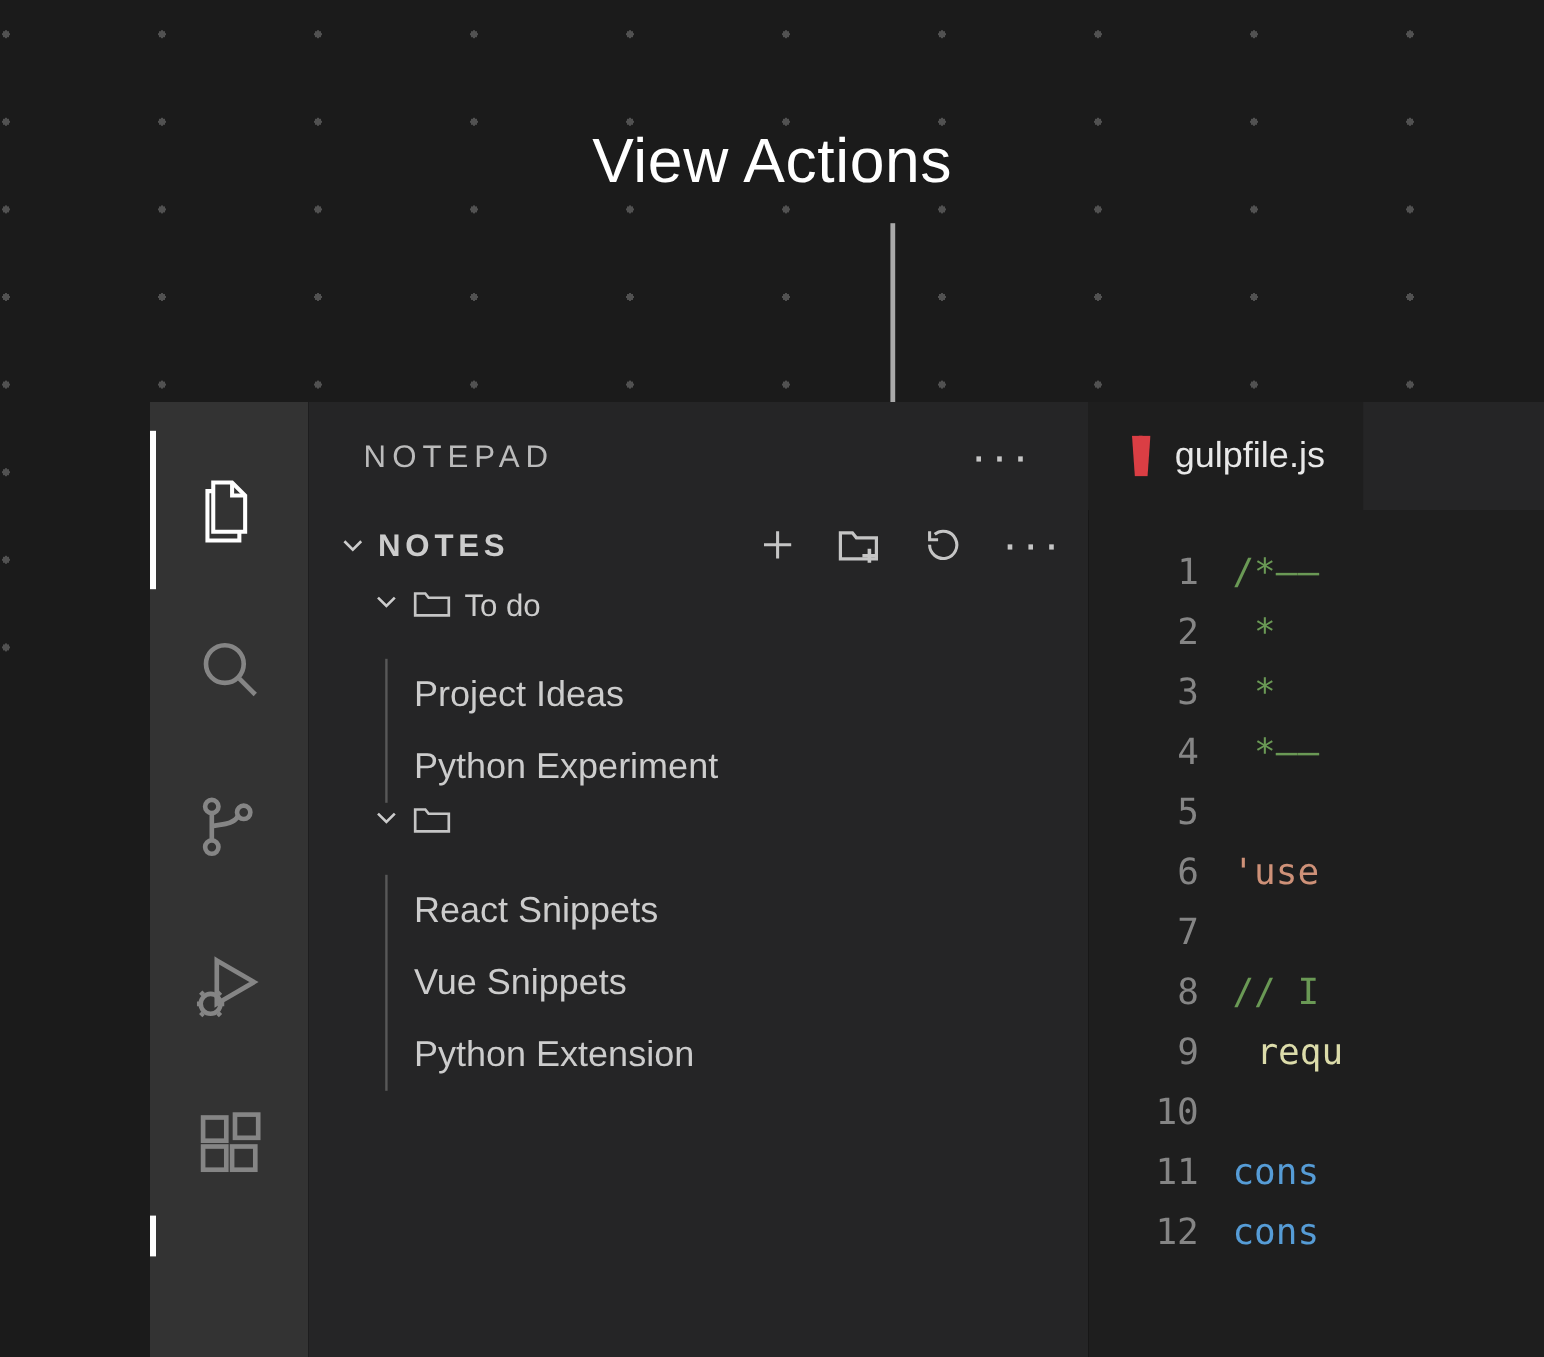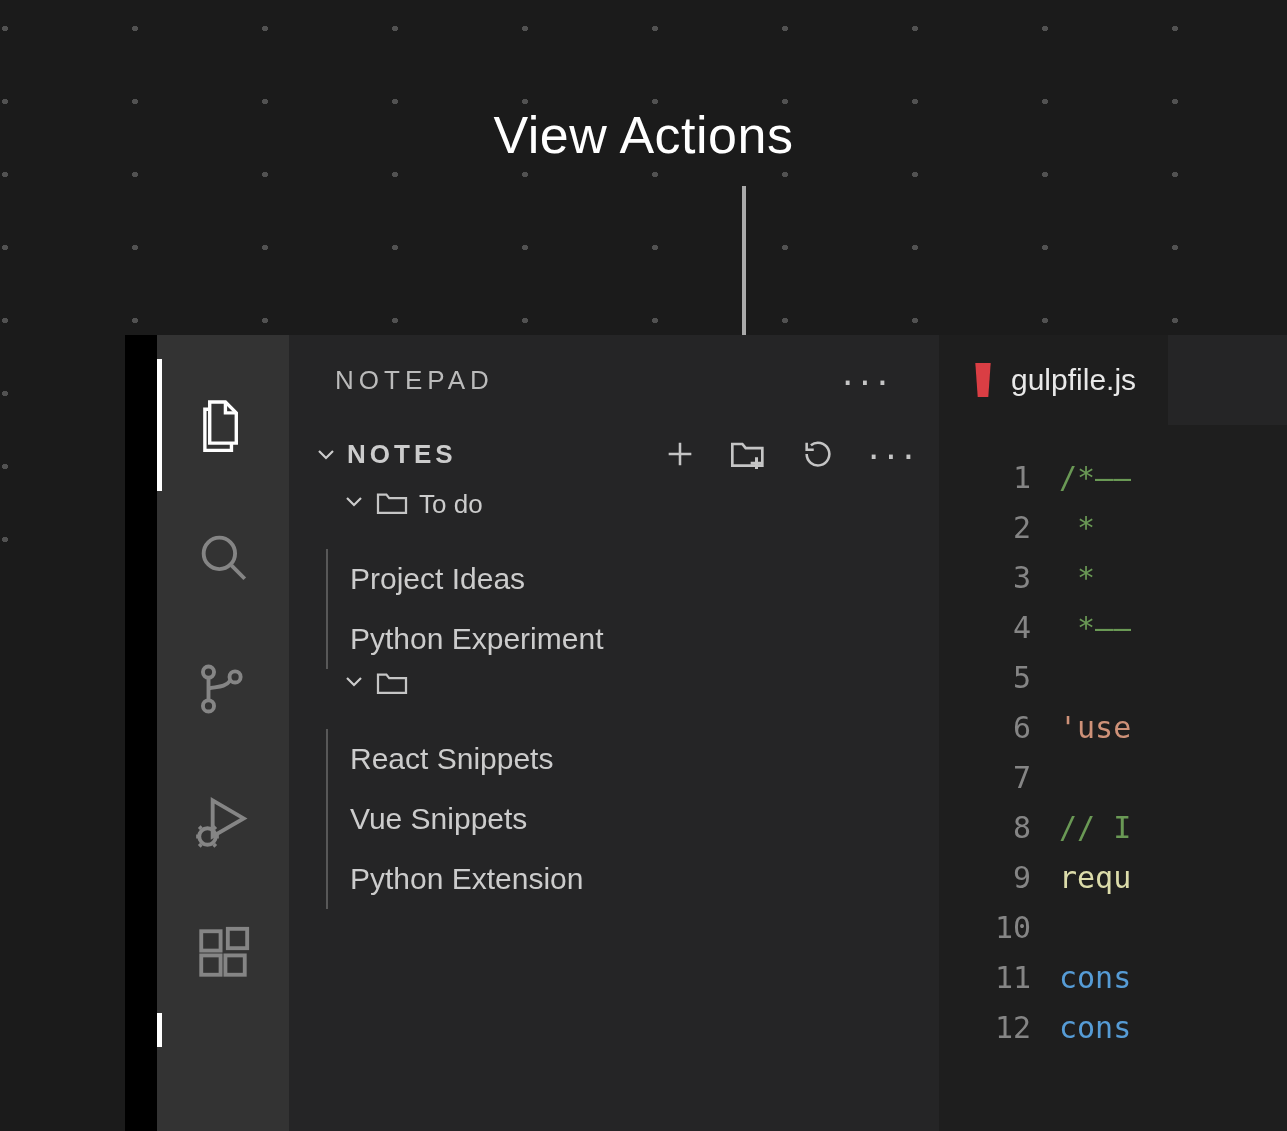--- a/index.html
+++ b/index.html
@@ -74,21 +74,20 @@
 
   
   .ide {
     position: absolute;
     top: 335px;
     left: 125px;
     right: 0;
     bottom: 0;
     display: flex;
     background: #000000;
-    padding-left: 32px;
   }
 
   .activity-bar {
     width: 132px;
     background: #333333;
     display: flex;
     flex-direction: column;
     align-items: center;
     padding-top: 24px;
   }
@@ -173,21 +172,21 @@
     align-items:flex-start;
     height:60px;
     padding-left: 48px;
     font-size: 26px;
     color:#ccc;
   }
   .tree-folder .chev { width:34px; display:flex; align-items:center; justify-content:center; }
   .tree-folder .ficon { margin: 0 10px 0 4px; display:flex; }
   .tree-children {
     position:relative;
-    margin-left: 37px;
+    margin-left: 64px;
     border-left: 2px solid #585858;
     padding-left: 22px;
   }
   .tree-item {
     height:60px;
     display:flex;
     align-items:center;
     font-size:30px;
     color:#ccc;
   }
@@ -248,21 +247,21 @@
   }
   .code {
     font-family: Menlo, Consolas, monospace;
     font-size:30px;
     line-height:50px;
     white-space:pre;
     overflow:hidden;
   }
   .c-green{color:#6a9955;}
   .c-orange{color:#ce9178;}
-  .c-yellow{color:#dcdcaa;}
+  .c-yellow{color:#dcdcaa;margin-left:20px;}
   .c-blue{color:#569cd6;}
   .c-default{color:#d4d4d4;}
 </style>
 </head>
 <body>
 
 <div class="dot-grid"></div>
 
 <div class="anno-title">View Actions</div>
 

